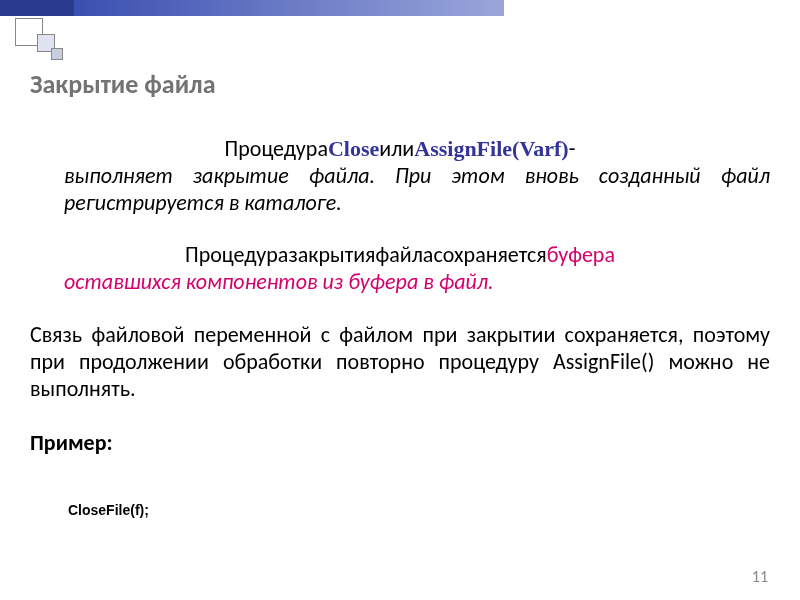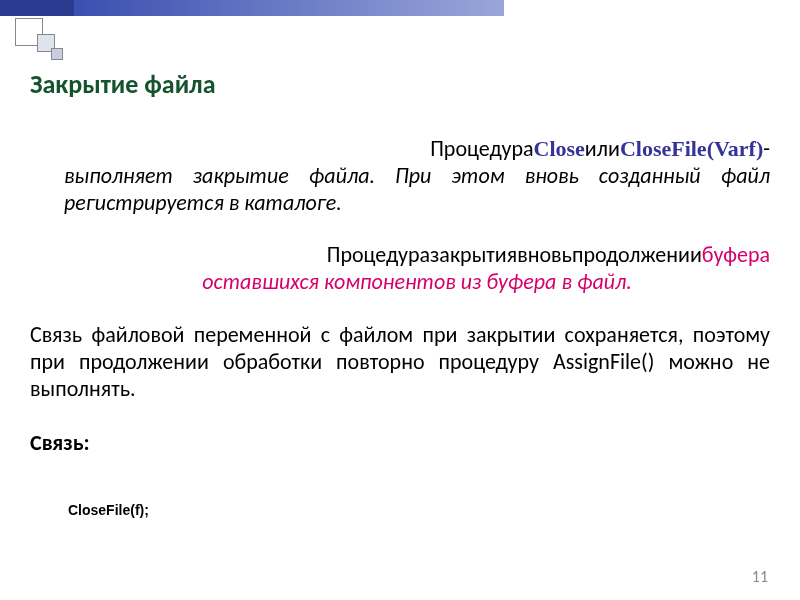--- a/index.html
+++ b/index.html
@@ -40,21 +40,21 @@
   .content {
     position: absolute;
     left: 30px;
     top: 68px;
     width: 740px;
   }
   .title {
     font-size: 26px;
     font-weight: bold;
     margin-bottom: 36px;
-    color: #14532d;
+    color: #737373;
   }
   .para {
     font-size: 22px;
     line-height: 1.22;
     text-align: justify;
     text-justify: inter-word;
     margin-bottom: 26px;
   }
   .continued { padding-left: 34px; font-style: italic; }
   .kw-proc { color: #333399; font-family: Liberation Serif, serif; font-weight: bold; }
@@ -70,21 +70,21 @@
   .pagenum {
     position: absolute;
     right: 32px;
     bottom: 14px;
     font-size: 16px;
     color: #888;
   }
   
   .jrow {
     display: flex;
-    justify-content: flex-end;
+    justify-content: center;
   }
 </style>
 </head>
 <body>
 
 <div class="topbar">
   <div class="seg1"></div>
   <div class="seg2"></div>
   <div class="seg3"></div>
 </div>
@@ -97,40 +97,40 @@
 
 <div class="content">
 
   <div class="title">Закрытие файла</div>
 
   <div class="para">
     <span class="jrow">
       <span>Процедура</span>
       <span class="kw-proc">Close</span>
       <span>или</span>
-      <span class="kw-proc">CloseFile(Var</span>
+      <span class="kw-proc">AssignFile(Var</span>
       <span class="kw-proc">f)</span>
       <span>-</span>
     </span>
     <span class="continued" style="display:block;">выполняет закрытие файла. При этом вновь созданный файл регистрируется в каталоге.</span>
   </div>
 
   <div class="para">
     <span class="jrow">
       <span>Процедура</span>
       <span>закрытия</span>
-      <span>вновь</span>
-      <span>продолжении</span>
+      <span>файла</span>
+      <span>сохраняется</span>
       <span class="hl">буфера</span>
     </span>
-    <span class="hl continued" style="display:block; text-align:center;">оставшихся компонентов из буфера в файл.</span>
+    <span class="hl continued" style="display:block; text-align:left;">оставшихся компонентов из буфера в файл.</span>
   </div>
 
   <div class="para">
     <span style="display:block;">Связь файловой переменной с файлом при закрытии сохраняется, поэтому при продолжении обработки повторно процедуру AssignFile() можно не выполнять.</span>
   </div>
 
-  <div class="label">Связь:</div>
+  <div class="label">Пример:</div>
   <div class="code">CloseFile(f);</div>
 
 </div>
 
 <div class="pagenum">11</div>
 
 </body></html>

